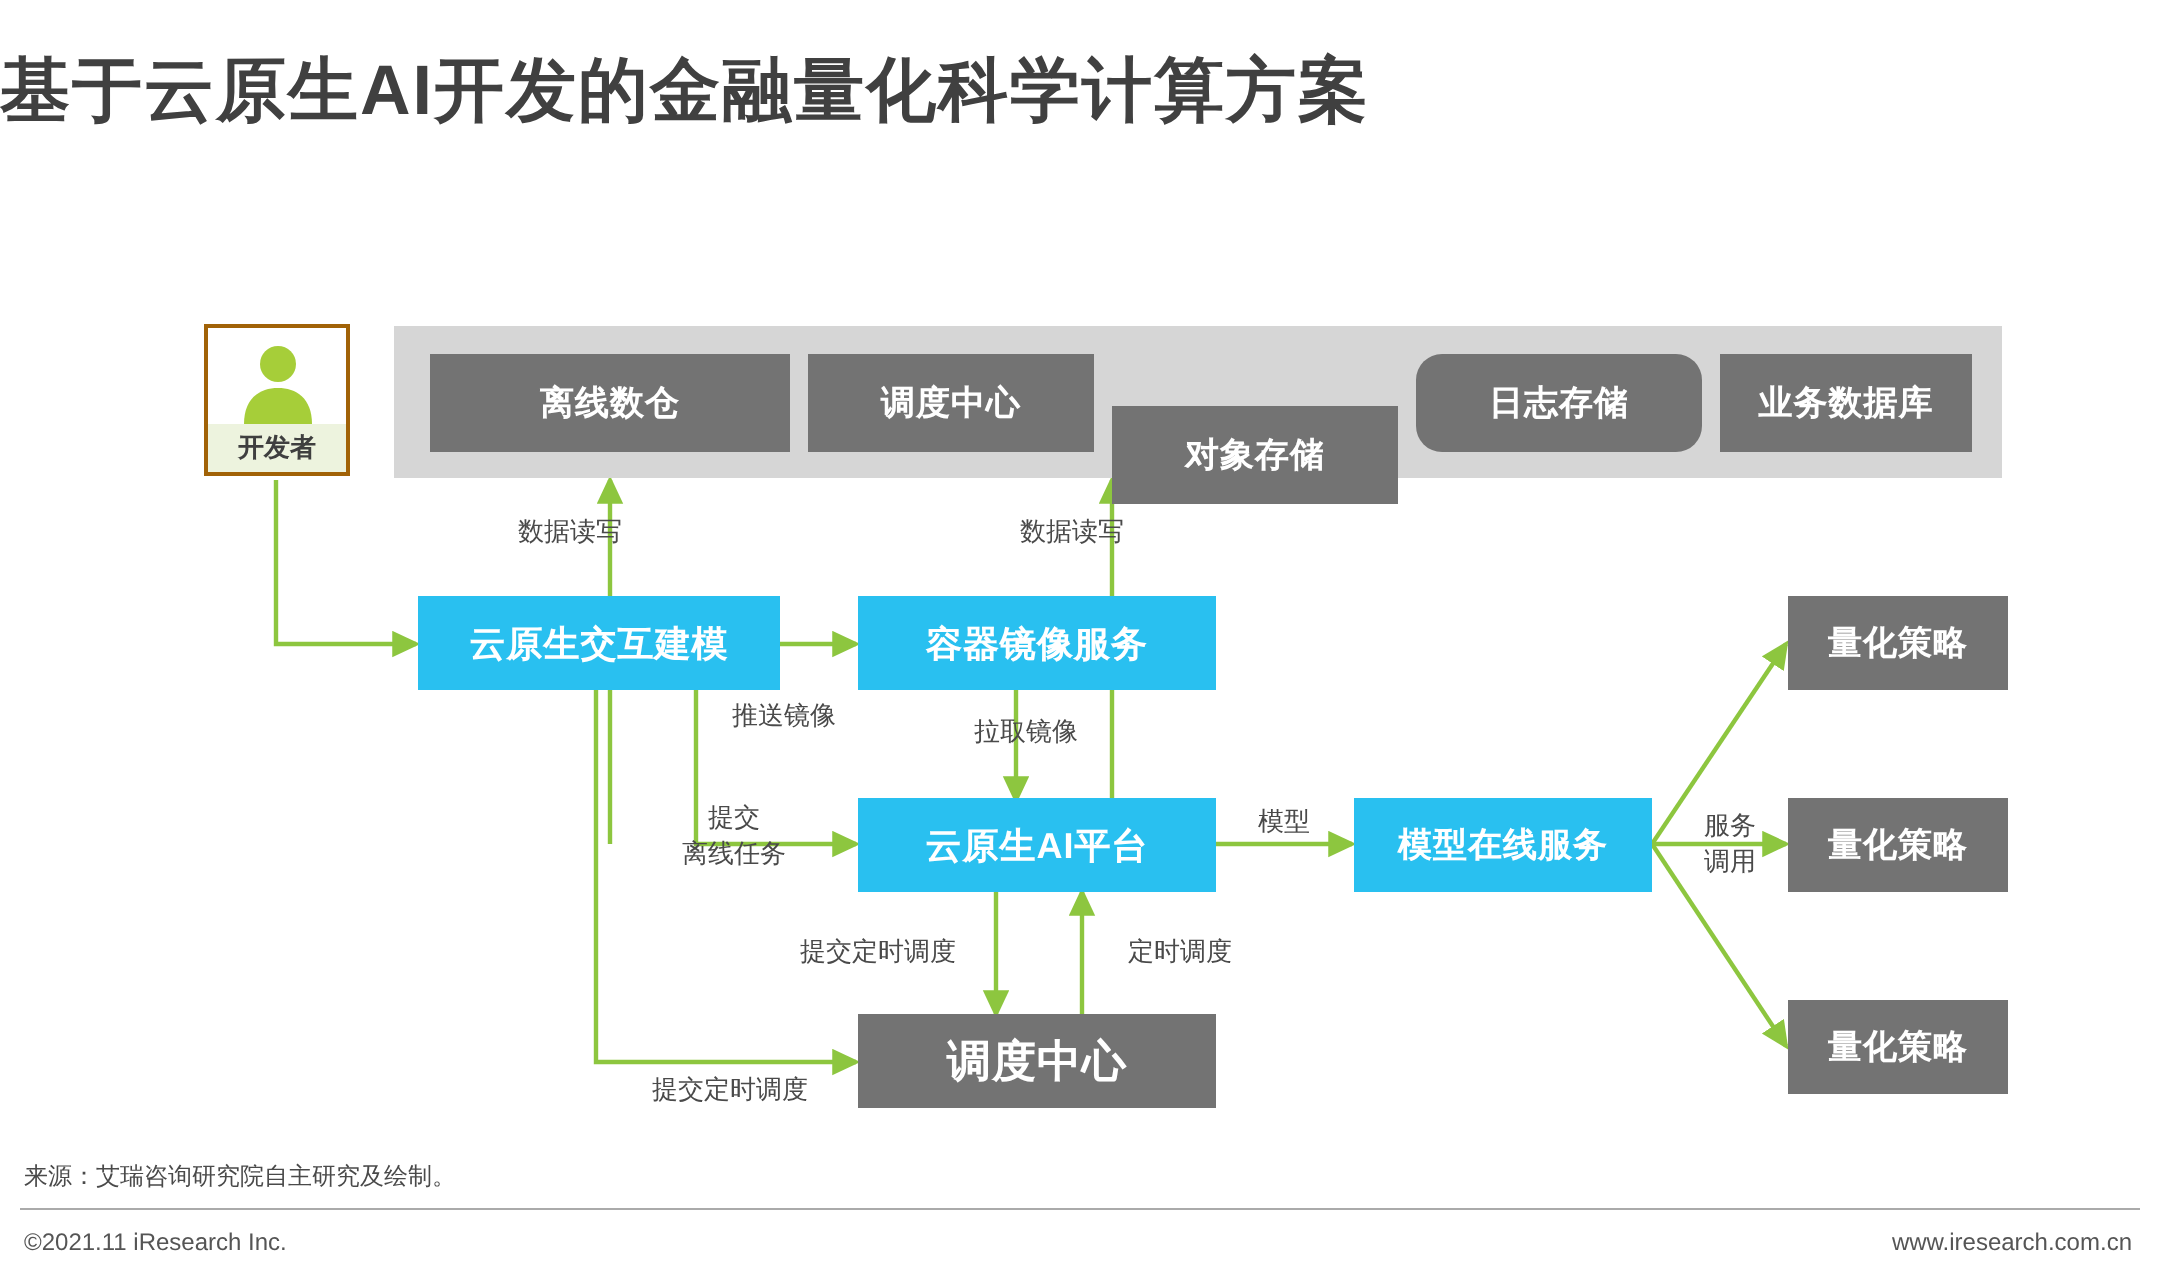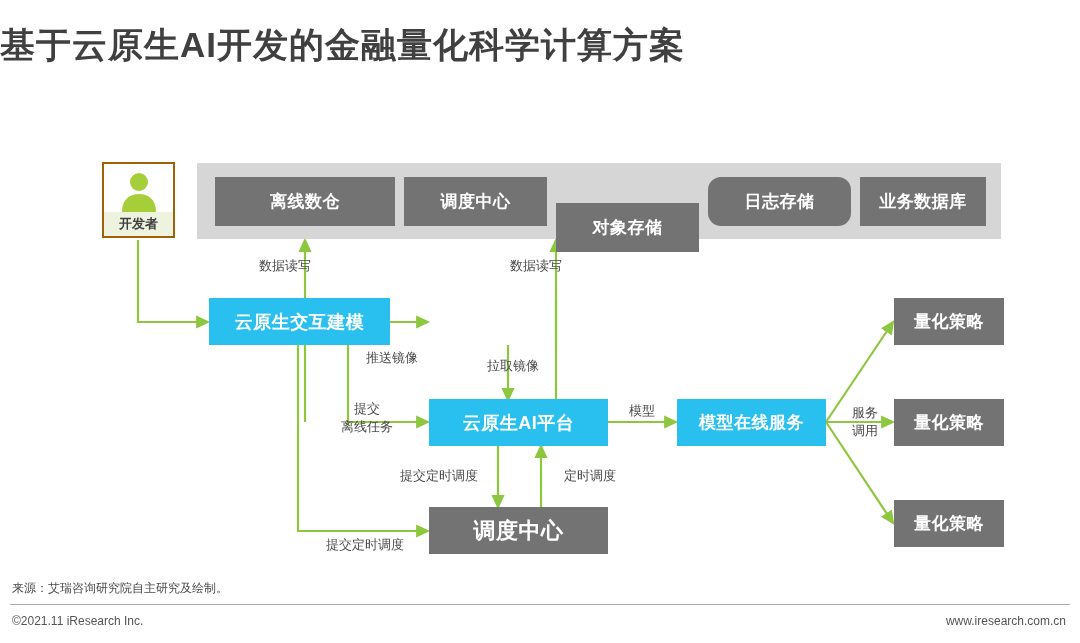--- a/index.html
+++ b/index.html
@@ -214,20 +214,21 @@
     <div class="node green storage-box" style="left:404px; top:177px; width:143px; height:49px;">调度中心</div>
 
     <div class="node green storage-box" style="left:556px; top:177px; width:143px; height:49px;margin-top:26px;">对象存储</div>
 
     <div class="node green storage-box" style="left:708px; top:177px; width:143px; height:49px;border-radius:13px;">日志存储</div>
 
     <div class="node green storage-box" style="left:860px; top:177px; width:126px; height:49px;">业务数据库</div>
 
     <div class="node blue" style="left:209px; top:298px; width:181px; height:47px; font-size:18px;">云原生交互建模</div>
 
+    <div class="node blue" style="left:429px; top:298px; width:179px; height:47px; font-size:18px;">容器镜像服务</div>
 
     <div class="node blue" style="left:429px; top:399px; width:179px; height:47px; font-size:18px;">云原生AI平台</div>
 
     <div class="node blue" style="left:677px; top:399px; width:149px; height:47px; font-size:17px;font-family:Liberation Mono, monospace;">模型在线服务</div>
 
     <div class="node green" style="left:429px; top:507px; width:179px; height:47px; font-size:22px;">调度中心</div>
 
     <div class="node green" style="left:894px; top:298px; width:110px; height:47px; font-size:17px;">量化策略</div>
 
     <div class="node green" style="left:894px; top:399px; width:110px; height:47px; font-size:17px;">量化策略</div>

